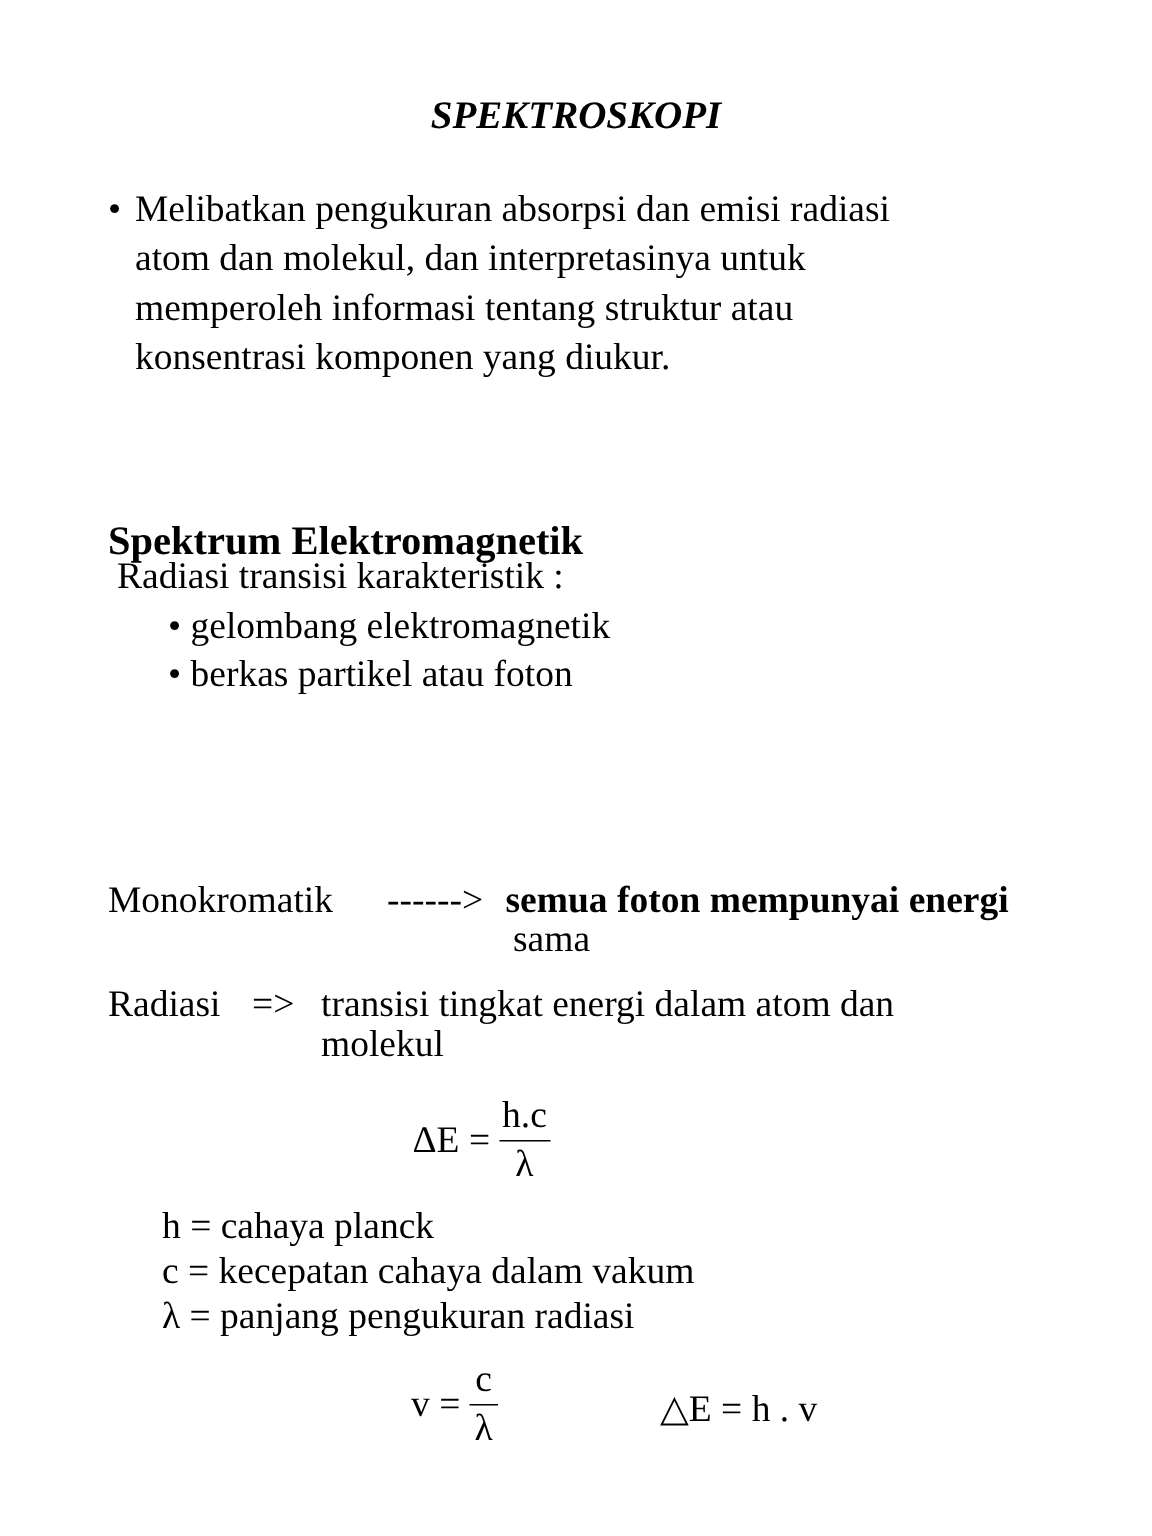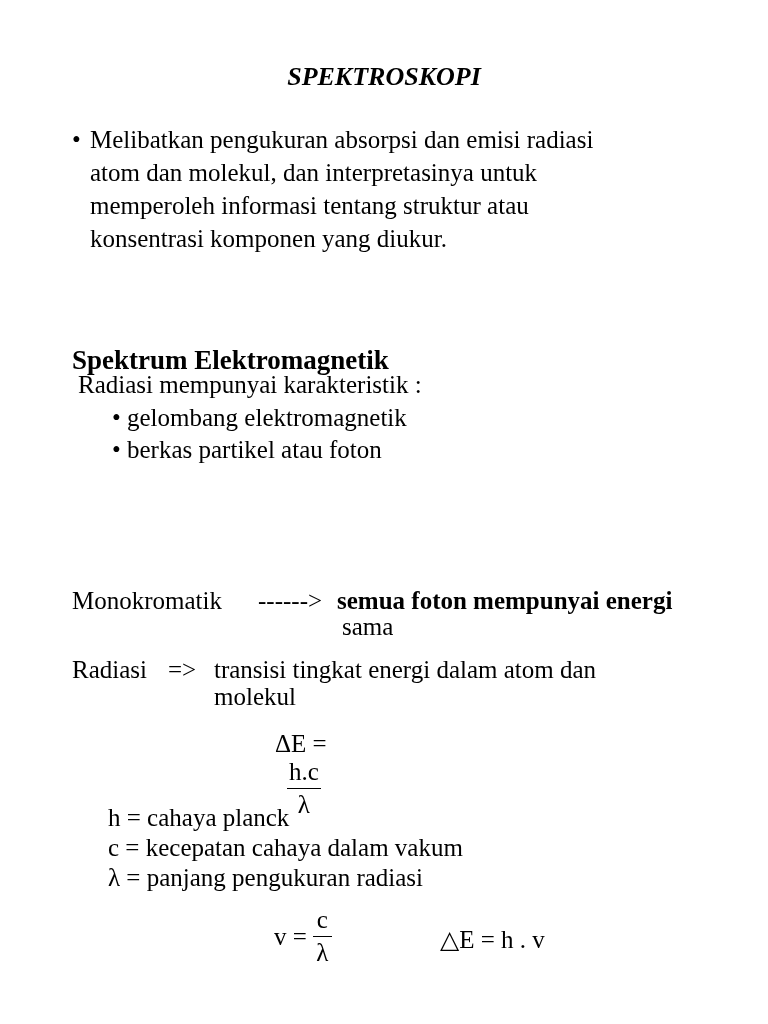--- a/index.html
+++ b/index.html
@@ -22,21 +22,21 @@
 <div>
   <span class="abs t25" style="left:72px;top:124px;">•</span>
   <div class="abs t25" style="left:90px;top:124px;">Melibatkan pengukuran absorpsi dan emisi radiasi</div>
   <div class="abs t25" style="left:90px;top:157px;">atom dan molekul, dan interpretasinya untuk</div>
   <div class="abs t25" style="left:90px;top:190px;">memperoleh informasi tentang struktur atau</div>
   <div class="abs t25" style="left:90px;top:223px;">konsentrasi komponen yang diukur.</div>
 </div>
 
 <div class="abs heading" style="left:72px;top:306px;margin-top:39px;">Spektrum Elektromagnetik</div>
 
-<div class="abs t25" style="left:78px;top:369px;">Radiasi mempunyai karakteristik :</div>
+<div class="abs t25" style="left:78px;top:369px;">Radiasi transisi karakteristik :</div>
 <div class="abs t25" style="left:112px;top:402px;">
   <span>•</span>
   <span>gelombang elektromagnetik</span>
 </div>
 <div class="abs t25" style="left:112px;top:434px;">
   <span>•</span>
   <span>berkas partikel atau foton</span>
 </div>
 
 <div>
@@ -46,21 +46,21 @@
   <div class="abs t25" style="left:342px;top:611px;">sama</div>
 </div>
 
 <div>
   <div class="abs t25" style="left:72px;top:654px;">Radiasi</div>
   <div class="abs t25" style="left:168px;top:654px;">=&gt;</div>
   <div class="abs t25" style="left:214px;top:654px;">transisi tingkat energi dalam atom dan</div>
   <div class="abs t25" style="left:214px;top:681px;">molekul</div>
 </div>
 
-<div class="abs eq" style="left:275px;top:730px;flex-direction:column;">
+<div class="abs eq" style="left:275px;top:730px;">
   <span style="margin-right:6px;">ΔE =</span>
   <span class="frac">
     <span class="num">h.c</span>
     <span class="den">λ</span>
   </span>
 </div>
 
 <div class="abs t25" style="left:108px;top:802px;">h = cahaya planck</div>
 <div class="abs t25" style="left:108px;top:832px;">c = kecepatan cahaya dalam vakum</div>
 <div class="abs t25" style="left:108px;top:862px;">λ = panjang pengukuran radiasi</div>

